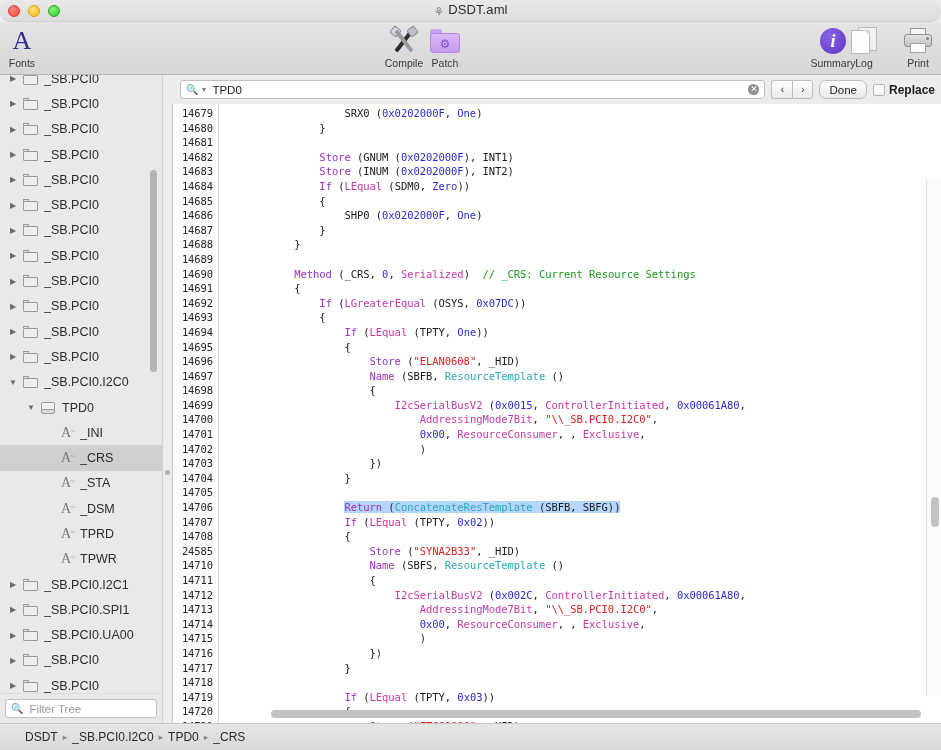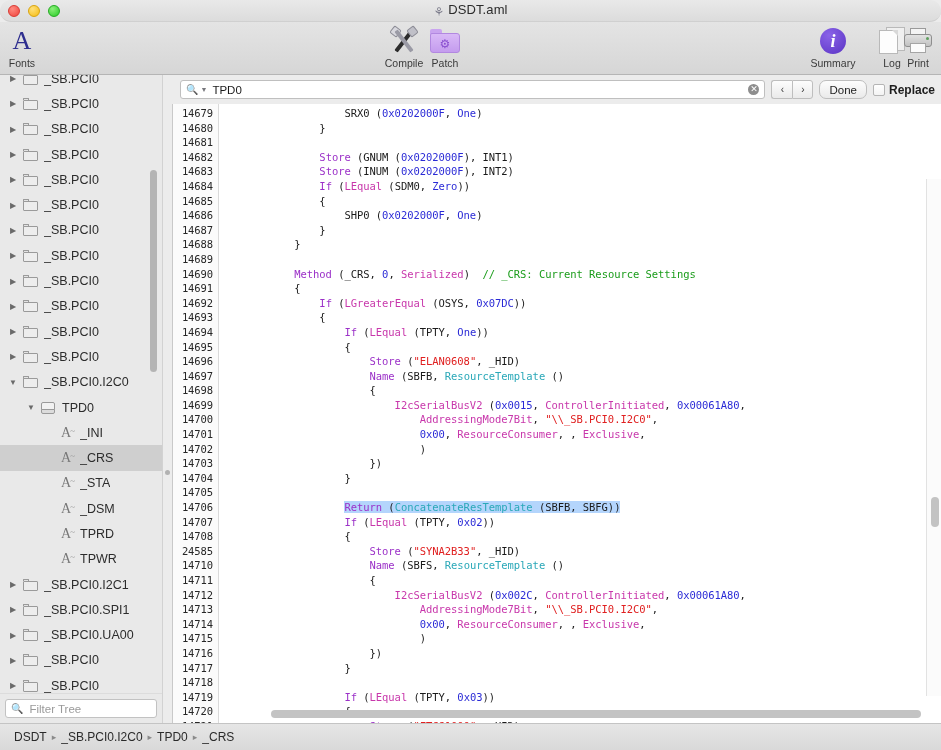--- a/index.html
+++ b/index.html
@@ -396,21 +396,21 @@
   }
 
   
   .statusbar {
     position: absolute;
     left: 0; right: 0; bottom: 0;
     height: 27px;
     background: linear-gradient(180deg,#e6e6e6,#d9d9d9);
     border-top: 1px solid #c4c4c4;
     display: flex; align-items: center;
-    padding-left: 14px;
+    padding-left: 25px;
   }
   .crumb { font-size: 12px; color: #2a2a2a; }
   .crumb-sep { font-size: 9px; color: #8a8a8a; margin: 0 5px; vertical-align: 1px; }
 </style>
 </head>
 <body>
 
 <div id="app">
 
   <div class="titlebar">
@@ -456,21 +456,21 @@
       <div class="tb-label">Patch</div>
     </div>
 
     <div class="tb-item" style="left:801px;">
       <div class="tb-glyph">
           <div class="info-circle">i</div>
         </div>
       <div class="tb-label">Summary</div>
     </div>
 
-    <div class="tb-item" style="left:860px;">
+    <div class="tb-item" style="left:832px;">
       <div class="tb-glyph">
         <div class="pages-icon">
             <div class="pg back"></div>
             <div class="pg front"></div>
             <div class="fold"></div>
           </div>
       </div>
       <div class="tb-label">Log</div>
     </div>
 

